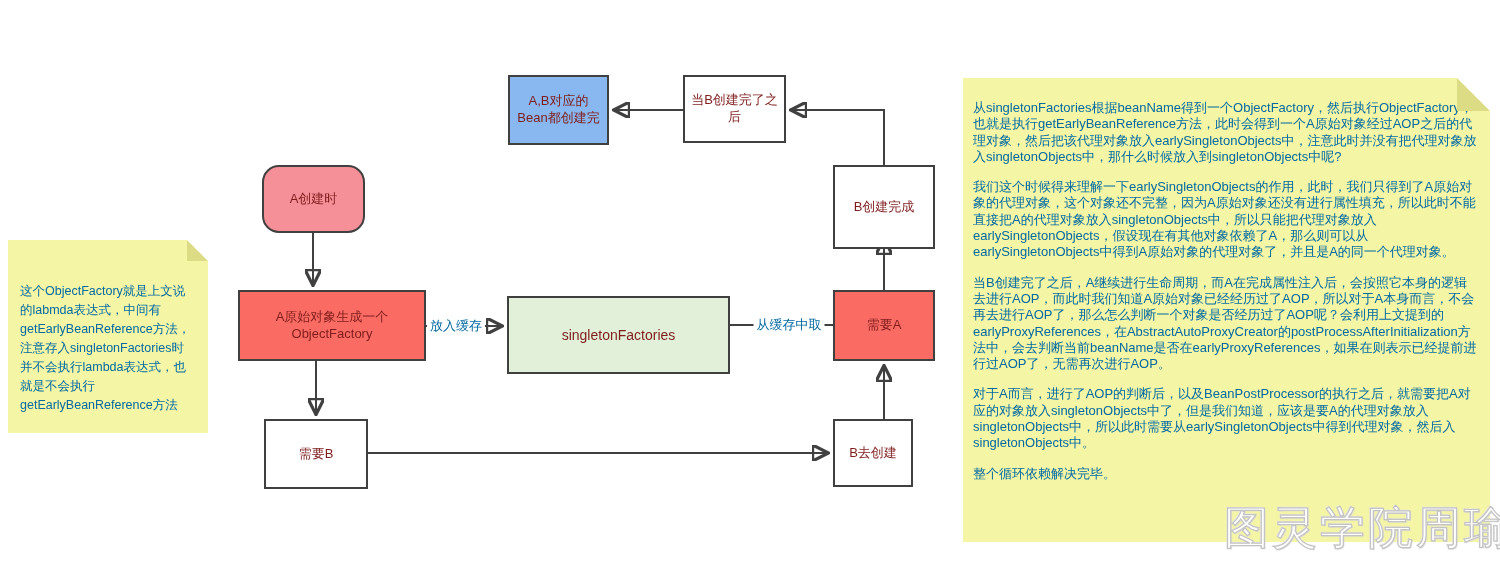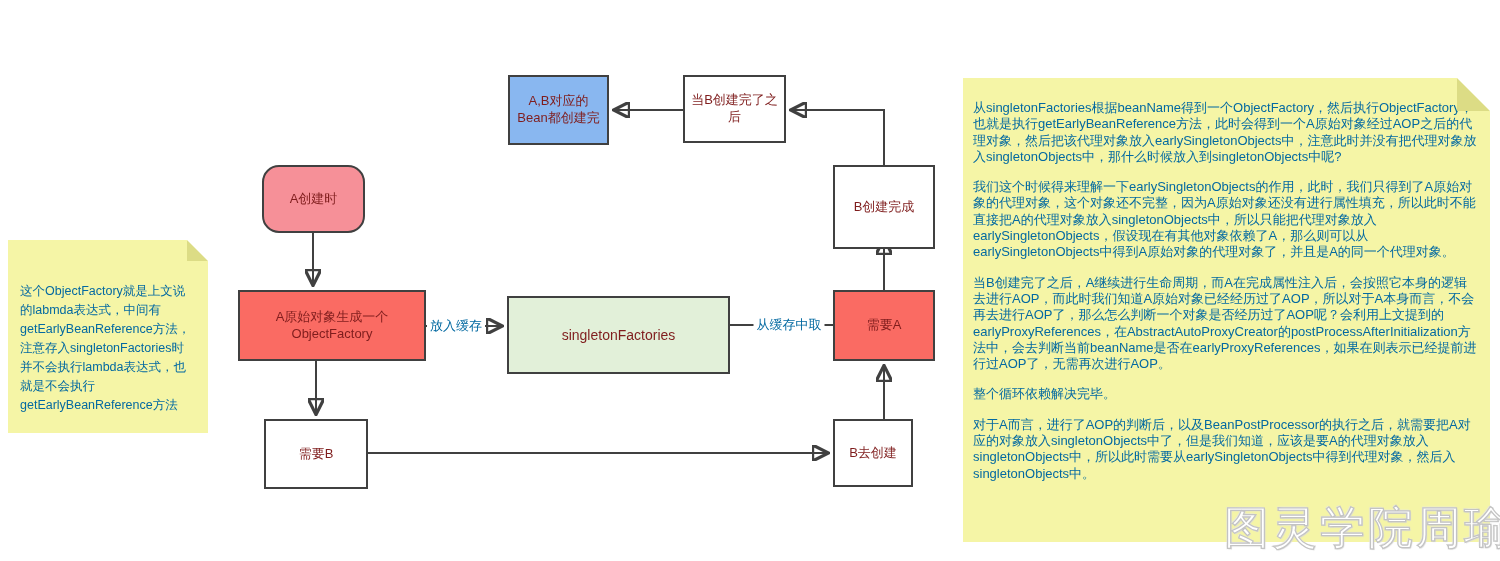--- a/index.html
+++ b/index.html
@@ -121,19 +121,19 @@
   <div class="edge-label el-get">从缓存中取</div>
 
   <div class="note note-left">
     <div>这个ObjectFactory就是上文说的labmda表达式，中间有getEarlyBeanReference方法，注意存入singletonFactories时并不会执行lambda表达式，也就是不会执行getEarlyBeanReference方法</div>
   </div>
 
   <div class="note note-right">
     <p>从singletonFactories根据beanName得到一个ObjectFactory，然后执行ObjectFactory，也就是执行getEarlyBeanReference方法，此时会得到一个A原始对象经过AOP之后的代理对象，然后把该代理对象放入earlySingletonObjects中，注意此时并没有把代理对象放入singletonObjects中，那什么时候放入到singletonObjects中呢?</p>
     <p>我们这个时候得来理解一下earlySingletonObjects的作用，此时，我们只得到了A原始对象的代理对象，这个对象还不完整，因为A原始对象还没有进行属性填充，所以此时不能直接把A的代理对象放入singletonObjects中，所以只能把代理对象放入earlySingletonObjects，假设现在有其他对象依赖了A，那么则可以从earlySingletonObjects中得到A原始对象的代理对象了，并且是A的同一个代理对象。</p>
     <p>当B创建完了之后，A继续进行生命周期，而A在完成属性注入后，会按照它本身的逻辑去进行AOP，而此时我们知道A原始对象已经经历过了AOP，所以对于A本身而言，不会再去进行AOP了，那么怎么判断一个对象是否经历过了AOP呢？会利用上文提到的earlyProxyReferences，在AbstractAutoProxyCreator的postProcessAfterInitialization方法中，会去判断当前beanName是否在earlyProxyReferences，如果在则表示已经提前进行过AOP了，无需再次进行AOP。</p>
+    <p>对于A而言，进行了AOP的判断后，以及BeanPostProcessor的执行之后，就需要把A对应的对象放入singletonObjects中了，但是我们知道，应该是要A的代理对象放入singletonObjects中，所以此时需要从earlySingletonObjects中得到代理对象，然后入singletonObjects中。</p>
     <p>整个循环依赖解决完毕。</p>
-    <p>对于A而言，进行了AOP的判断后，以及BeanPostProcessor的执行之后，就需要把A对应的对象放入singletonObjects中了，但是我们知道，应该是要A的代理对象放入singletonObjects中，所以此时需要从earlySingletonObjects中得到代理对象，然后入singletonObjects中。</p>
   </div>
 
   <div class="watermark">图灵学院周瑜</div>
 
 </div>
 
 </body></html>

